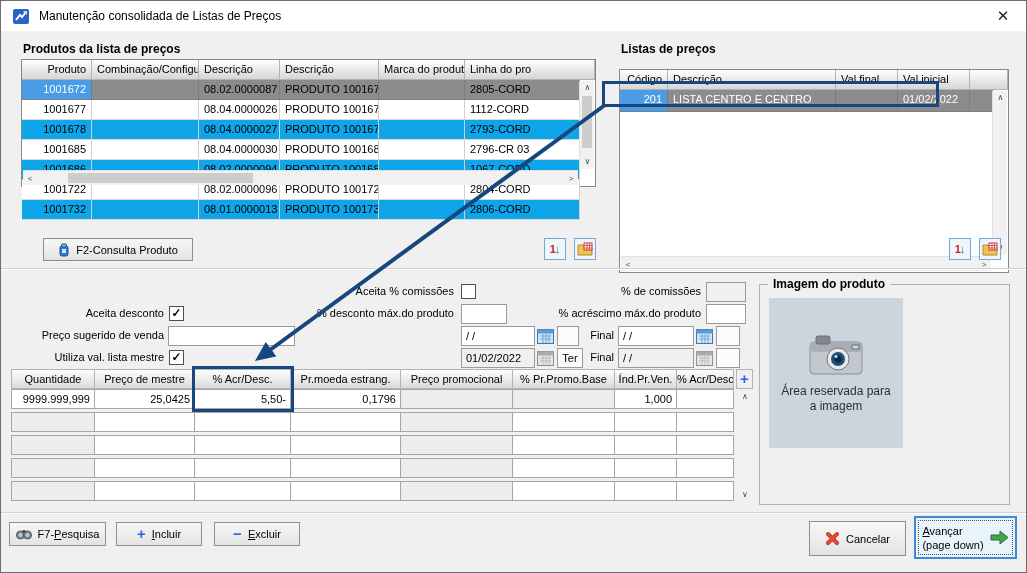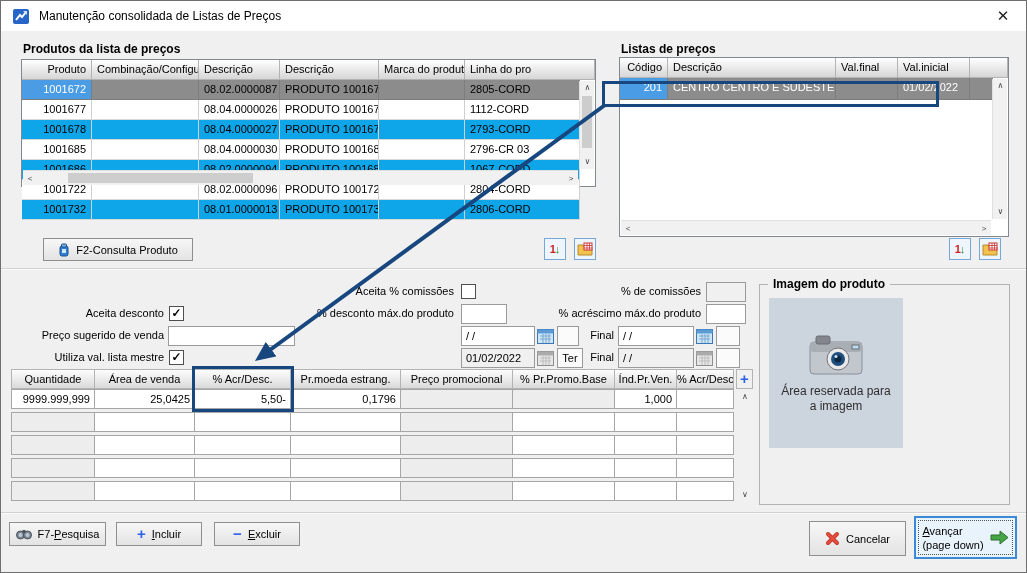--- a/index.html
+++ b/index.html
@@ -224,32 +224,32 @@
     <span class="sort-a">↓</span>
   </div>
   <div class="toolbtn" style="left:573px;top:237px">
     <svg width="16" height="14">
       <path d="M1 3 L6 3 L7 5 L15 5 L15 13 L1 13 Z" fill="#f2c24e" stroke="#b98a2a"></path>
       <rect x="7" y="1" width="8" height="7" fill="#fff" stroke="#cc3333"></rect>
       <path d="M7 3.5 H15 M7 6 H15 M10 1 V8 M12.5 1 V8" stroke="#cc3333" stroke-width="0.8"></path>
     </svg>
   </div>
 
-  <div class="table" style="left:618px;top:56px;width:390px;height:180px">
+  <div class="table" style="left:618px;top:68px;width:390px;height:204px">
     <div class="thead">
       <div class="th lc0 num">Código</div>
       <div class="th lc1">Descrição</div>
       <div class="th lc2">Val.final</div>
       <div class="th lc3">Val.inicial</div>
       <div class="th lc4"></div>
     </div>
     <div style="margin-right:15px">
       <div class="tr sel-light ltr">
         <div class="td key lc0">201</div>
-        <div class="td lc1">CENTRO CENTRO E SUDESTE</div>
+        <div class="td lc1">LISTA CENTRO E CENTRO</div>
         <div class="td lc2"></div>
         <div class="td lc3">01/02/2022</div>
         <div class="td lc4"></div>
       </div>
     </div>
     <div class="vscroll">
       <span class="sarr" style="top:0">∧</span>
       <span class="sarr" style="bottom:0">∨</span>
     </div>
     <div class="hscroll">
@@ -349,21 +349,21 @@
         <circle cx="30" cy="27" r="3.5" fill="#0c2741"></circle>
         <circle cx="28" cy="24.5" r="1.5" fill="#cfe3f5"></circle>
       </svg>
       <div class="ph-text">Área reservada para a imagem</div>
     </div>
   </div>
 
   <div class="grid">
     <div class="ghead">
       <div class="gth gc0">Quantidade</div>
-      <div class="gth gc1">Área de venda</div>
+      <div class="gth gc1">Preço de mestre</div>
       <div class="gth gc2">% Acr/Desc.</div>
       <div class="gth gc3">Pr.moeda estrang.</div>
       <div class="gth gc4">Preço promocional</div>
       <div class="gth gc5">% Pr.Promo.Base</div>
       <div class="gth gc6">Índ.Pr.Ven.</div>
       <div class="gth gc7">% Acr/Desc.</div>
     </div>
     <div class="grow">
       <div class="gtd gc0">9999.999,999</div>
       <div class="gtd gc1">25,0425</div>

